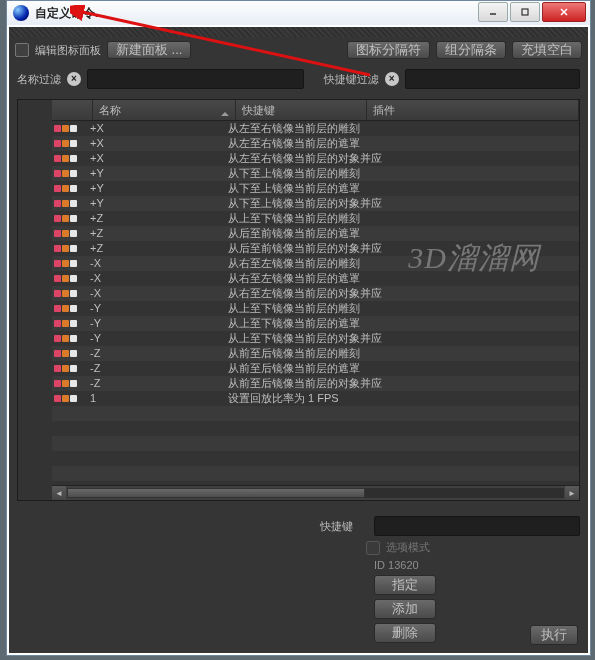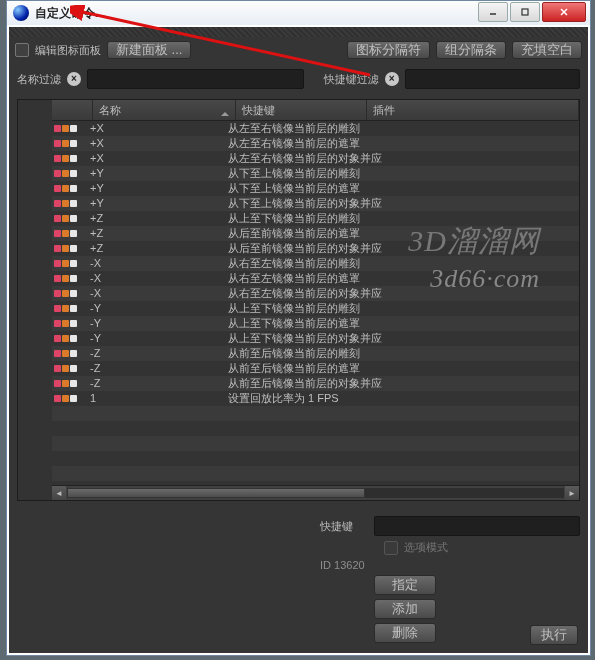--- a/index.html
+++ b/index.html
@@ -73,35 +73,35 @@
   .col-info{width:180px;}
   .col-key{width:118px;}
   .col-plugin{flex:1;}
 
   .hscroll{height:14px;background:var(--bg-mid);display:flex;align-items:center;border-top:1px solid #222;}
   .hs-btn{width:14px;height:14px;background:linear-gradient(#5a5a5a,#444);display:flex;align-items:center;justify-content:center;color:#bbb;font-size:8px;}
   .hs-track{flex:1;height:10px;background:#2e2e2e;margin:0 1px;position:relative;}
   .hs-thumb{position:absolute;left:0;top:0;height:10px;width:60%;background:linear-gradient(#6a6a6a,#4d4d4d);border:1px solid #333;box-sizing:border-box;}
 
   
-  .wm{position:absolute;right:48px;top:194px;pointer-events:none;text-align:right;z-index:40;}
+  .wm{position:absolute;right:48px;top:211px;pointer-events:none;text-align:center;z-index:40;}
   .wm .l1{font-size:30px;color:#777;font-style:italic;font-family:"SimSun",serif;letter-spacing:1px;}
   .wm .l2{font-size:26px;color:#888;font-style:italic;font-family:"Times New Roman",serif;letter-spacing:1px;margin-top:2px;}
 
   
   .bottom{position:absolute;left:0;right:0;bottom:0;padding:6px 8px 6px 8px;display:flex;gap:12px;box-sizing:border-box;}
   .bspace{flex:1;}
   .form{width:260px;}
   .frow{display:flex;align-items:center;margin:4px 0;gap:8px;}
   .frow .fl{width:46px;text-align:left;color:var(--text);}
   .sinput{flex:1;height:18px;background:#1f1f1f;border:1px solid #151515;border-radius:2px;}
   .dropdown{flex:1;height:18px;background:linear-gradient(var(--btn-grad1),var(--btn-grad2));border:1px solid #2a2a2a;border-radius:3px;color:var(--text);padding:0 6px;display:flex;align-items:center;position:relative;font-size:11px;}
   .dropdown::after{content:"";position:absolute;right:8px;top:7px;border:4px solid transparent;border-top-color:#bbb;}
   .chk2{width:12px;height:12px;border:1px solid #555;border-radius:2px;background:#3a3a3a;}
-  .idline{color:var(--text-dim);}
+  .idline{color:var(--text-dim);margin-left:54px;}
   .actbtns{margin-left:54px;}
   .actbtns .btn{display:block;width:60px;text-align:center;margin:4px 0;padding:2px 0;}
   .exec{position:absolute;right:10px;bottom:8px;}
 
 </style>
 </head>
 <body>
 
 <div class="win">
   <div class="titlebar">
@@ -382,39 +382,38 @@
       </div>
     </div>
 
     <div class="bottom">
       <div class="bspace"></div>
       <div class="form">
         <div class="frow">
           <span class="fl">快捷键</span>
           <div class="sinput"></div>
         </div>
-        <div class="frow" style="margin-left:64px;gap:6px">
+        <div class="frow" style="margin-left:46px;gap:6px">
           <span class="chk2"></span>
           <span style="color:#777">选项模式</span>
         </div>
         <div class="frow">
             <span class="idline">ID 13620</span>
           </div>
         <div class="actbtns">
           <span class="btn">指定</span>
           <span class="btn">添加</span>
           <span class="btn">删除</span>
         </div>
       </div>
     </div>
     <span class="btn exec">执行</span>
 
     <div class="wm">
       <div class="l1">3D溜溜网</div>
-      <div class="l2">3d66·com</div>
     </div>
   </div>
 </div>
 
 <div class="arrow">
   <svg width="310" height="80">
     <defs>
         <marker id="ah" markerWidth="10" markerHeight="10" refX="2" refY="3" orient="auto">
       <path d="M0,0 L0,6 L8,3 z" fill="#d11"></path>
     </marker>

